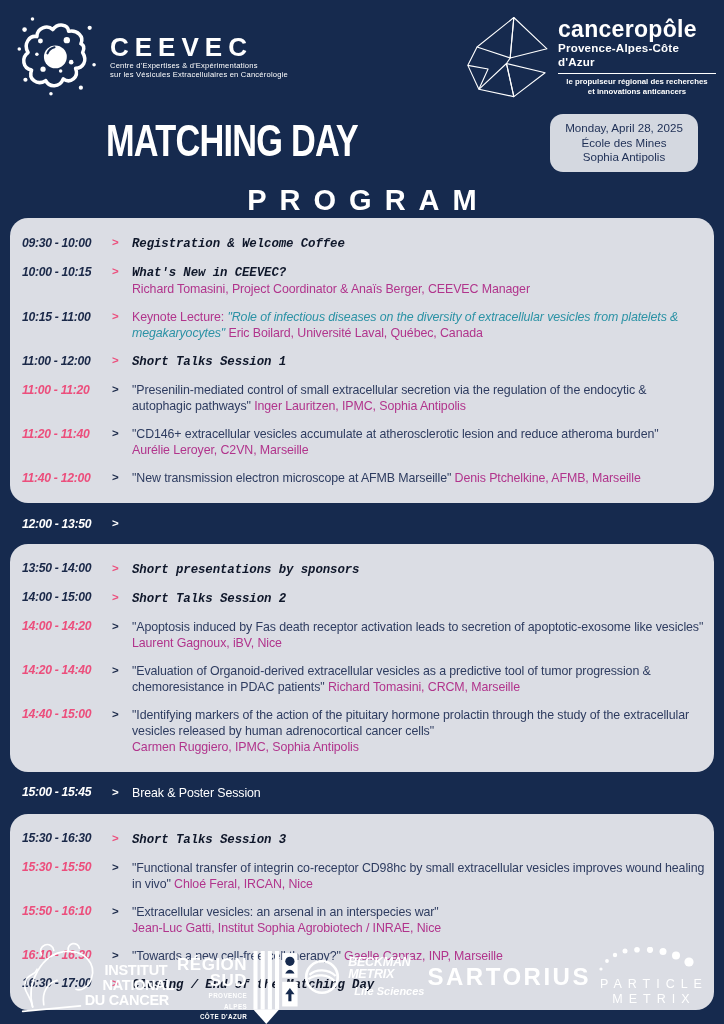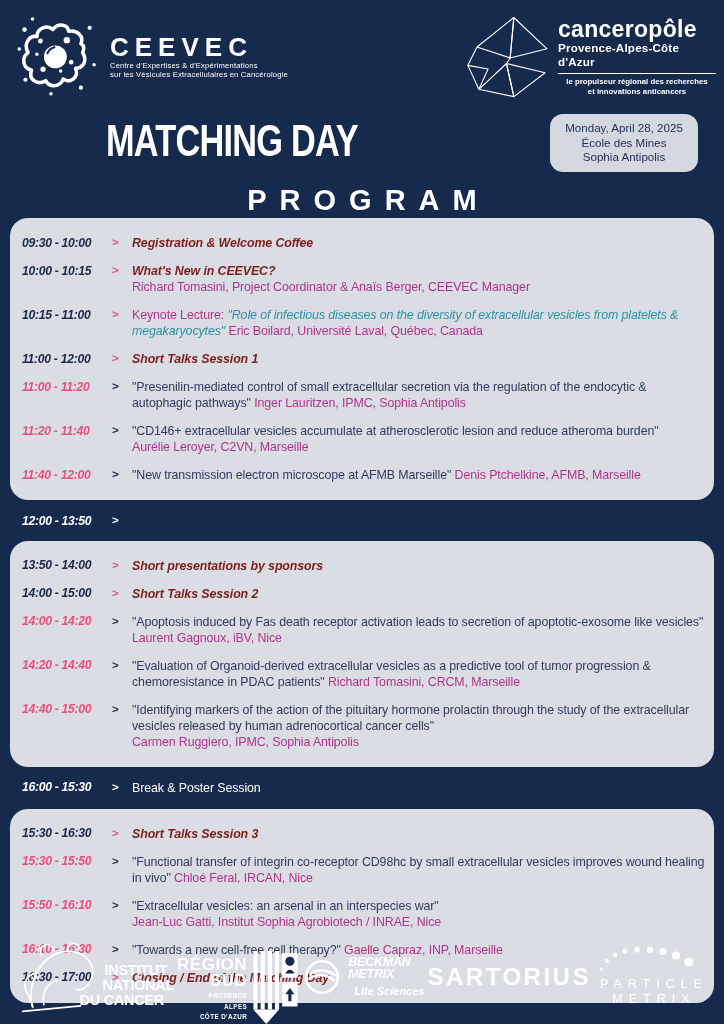--- a/index.html
+++ b/index.html
@@ -23,36 +23,36 @@
            color:#1d2e54;text-align:center;font-size:11.6px;line-height:14.5px;padding:7px 4px;}
   
   .main{padding:0 10px;}
   .card{background:#dbdde4;border-radius:18px;padding:9px 8px 9px 12px;}
   .row{display:flex;margin:4px 0;padding:4px 0;}
   .t{flex:none;width:88px;font-size:12.2px;font-weight:700;font-style:italic;letter-spacing:-.3px;padding-top:.5px;}
   .tn{color:#1a2848;} .tp{color:#ec4e7c;} .tw{color:#fff;}
   .ar{flex:none;width:20px;text-align:left;padding-left:2px;font-size:11.5px;font-weight:700;padding-top:1px;}
   .ap{color:#ec4e7c;} .an{color:#1a2848;} .aw{color:#fff;}
   .c{flex:1;margin:0;font-size:12.4px;line-height:16px;letter-spacing:-.1px;}
-  .sess{color:#7f1d1d;font-style:italic;font-weight:700;}
+  .sess{color:#0f172a;font-style:italic;font-weight:700;font-family:Liberation Mono, monospace;}
   .quote{color:#2b92a5;font-style:italic;}
   .talk{color:#2e3c60;}
   .lbl{color:#b1348c;}
   .spk{color:#b1348c;}
   .blk{display:block;}
   .plain{color:#fff;}
   .brk{padding:0 0 0 12px;margin:13px 0;}
   
   .ftr{position:absolute;left:0;right:0;bottom:0;height:94px;display:flex;align-items:center;
        justify-content:space-between;padding:0 16px;color:#fff;}
   .logo{display:flex;align-items:center;}
   .inca{position:relative;width:158px;height:82px;}
   .inca svg{position:absolute;left:0;top:2px;}
   .inca-t{position:absolute;right:0;bottom:10px;text-align:left;font-weight:700;font-size:14.5px;line-height:15px;letter-spacing:-.3px;}
-  .inca-t .l1{margin-left:46px;} .inca-t .l2{margin-left:44px;} .inca-t .l3{margin-left:21px;}
+  .inca-t .l1{margin-left:46px;} .inca-t .l2{margin-left:44px;} .inca-t .l3{margin-left:21px;text-align:center;}
   .region{display:flex;align-items:center;gap:5px;margin-top:24px;}
   .region-t{text-align:right;}
   .region-t .b{font-size:17px;font-weight:700;line-height:16px;letter-spacing:.5px;}
   .region-t .s{font-size:6.3px;font-weight:700;line-height:7.5px;letter-spacing:.4px;margin-top:3px;}
   .beck{display:flex;align-items:center;gap:5px;}
   .beck-t .b{font-size:12.5px;font-weight:700;font-style:italic;line-height:11.5px;letter-spacing:-.2px;}
   .beck-t .ls{font-size:11px;font-weight:700;font-style:italic;margin-top:5px;margin-left:6px;}
   .sart{font-size:24px;font-weight:700;letter-spacing:2.5px;}
   .pm{text-align:center;}
   .pm-t{font-size:12.5px;line-height:15px;letter-spacing:6px;text-indent:6px;font-weight:400;}
@@ -213,21 +213,21 @@
         <span class="t tp">14:40 - 15:00</span>
         <span class="ar an">&gt;</span>
         <p class="c">
           <span class="talk">"Identifying markers of the action of the pituitary hormone prolactin through the study of the extracellular vesicles released by human adrenocortical cancer cells"</span>
           <span class="spk blk">Carmen Ruggiero, IPMC, Sophia Antipolis</span>
         </p>
       </div>
     </div>
 
     <div class="row brk">
-      <span class="t tw">16:00 - 15:30</span>
+      <span class="t tw">15:00 - 15:45</span>
       <span class="ar aw">&gt;</span>
       <p class="c"><span class="plain">Break &amp; Poster Session</span></p>
     </div>
 
     <div class="card">
       <div class="row">
         <span class="t tn">15:30 - 16:30</span>
         <span class="ar ap">&gt;</span>
         <p class="c"><span class="sess">Short Talks Session 3</span></p>
       </div>

